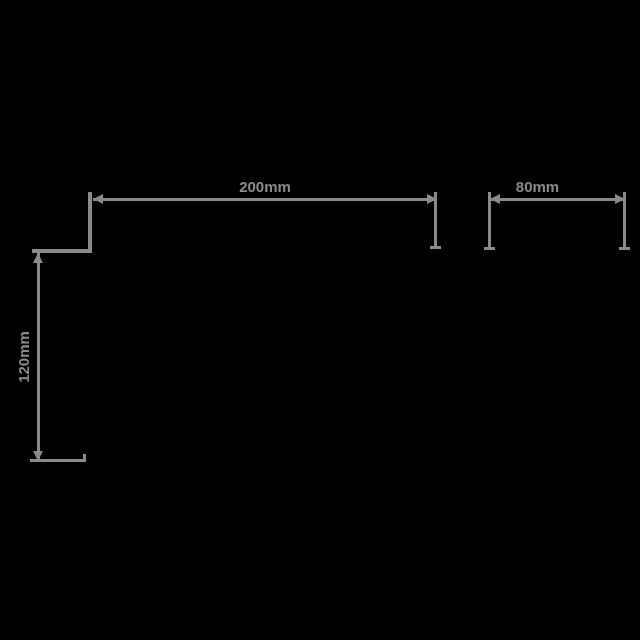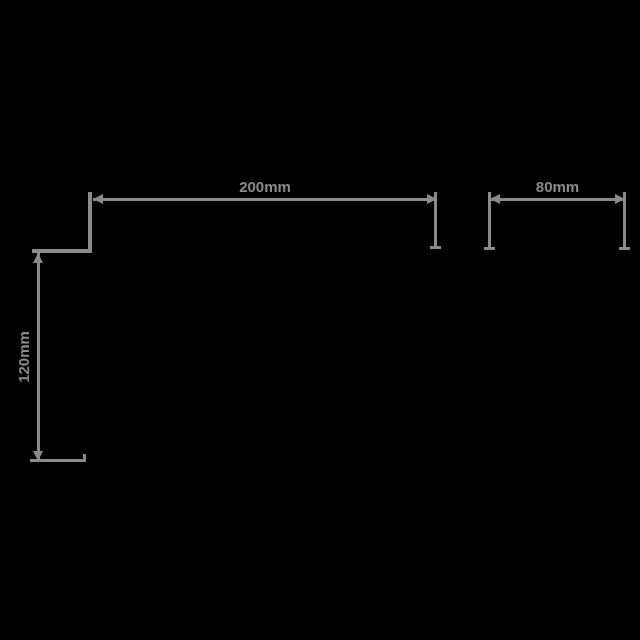--- a/index.html
+++ b/index.html
@@ -44,21 +44,21 @@
     <div class="label centered" style="left:93px;top:179px;width:344px;">200mm</div>
     <div class="line" style="left:93px;top:198px;width:344px;height:3px;"></div>
     <div class="arrow arrow-left" style="left:93px;top:194px;"></div>
     <div class="arrow arrow-right" style="left:427px;top:194px;"></div>
     <div class="line" style="left:88px;top:192px;width:4px;height:61px;"></div>
     <div class="line" style="left:434px;top:192px;width:3px;height:57px;"></div>
     <div class="line" style="left:430px;top:246px;width:11px;height:3px;"></div>
   </div>
 
   <div>
-    <div class="label centered" style="left:490px;top:179px;width:135px;">80mm</div>
+    <div class="label centered" style="left:470px;top:179px;width:135px;">80mm</div>
     <div class="line" style="left:490px;top:198px;width:135px;height:3px;"></div>
     <div class="arrow arrow-left" style="left:490px;top:194px;"></div>
     <div class="arrow arrow-right" style="left:615px;top:194px;"></div>
     <div class="line" style="left:488px;top:192px;width:3px;height:58px;"></div>
     <div class="line" style="left:484px;top:247px;width:11px;height:3px;"></div>
     <div class="line" style="left:623px;top:192px;width:3px;height:58px;"></div>
     <div class="line" style="left:619px;top:247px;width:11px;height:3px;"></div>
   </div>
 
   <div>

